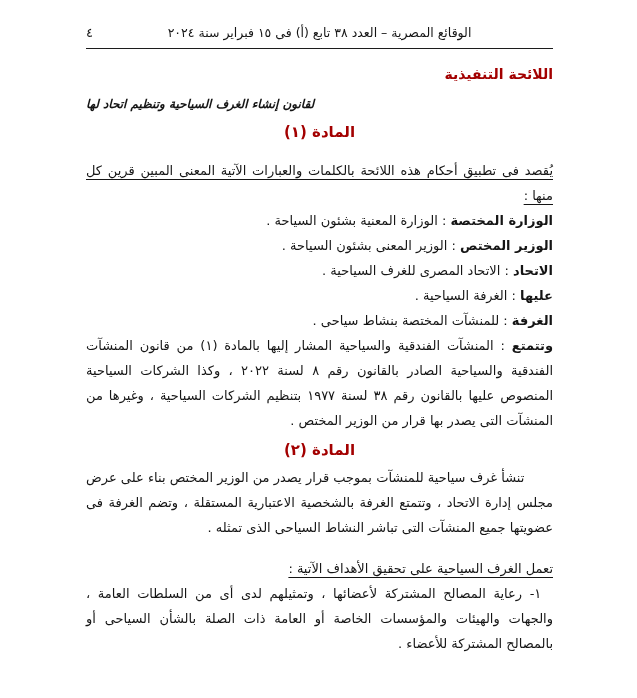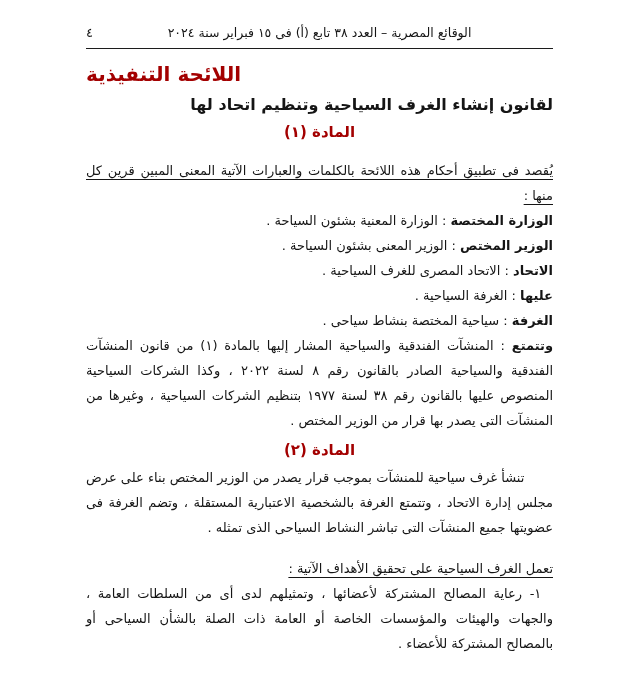--- a/index.html
+++ b/index.html
@@ -31,32 +31,33 @@
     font-size: 13px;
   }
   .header-rule {
     border: none;
     border-top: 1.5px solid #1c1c1c;
     margin: 0 0 12px 0;
   }
   
   .doc-title {
     color: var(--accent, #a30000);
-    font-size: 20px;
+    font-size: 14px;
     font-weight: bold;
-    text-align: left;
+    text-align: right;
     line-height: 26px;
     margin: 4px 0 7px 0;
     letter-spacing: 0.5px;
   }
   .doc-subtitle {
     font-weight: bold;
-    text-align: right;
-    font-size: 16px;
+    text-align: left;
+    font-size: 12px;
     line-height: 21px;
+    font-style: italic;
   }
   .article-heading {
     color: var(--accent, #a30000);
     font-weight: bold;
     font-size: 15px;
     text-align: center;
     line-height: 20px;
     margin: 7px 0 5px 0;
   }
   
@@ -90,21 +91,21 @@
   <div class="doc-title">اللائحة التنفيذية</div>
   <div class="doc-subtitle">لقانون إنشاء الغرف السياحية وتنظيم اتحاد لها</div>
 
   <div class="article-heading">المادة (١)</div>
   <p class="underlined">يُقصد فى تطبيق أحكام هذه اللائحة بالكلمات والعبارات الآتية المعنى المبين قرين كل منها :</p>
 
   <p><span class="term">الوزارة المختصة</span> <span>: الوزارة المعنية بشئون السياحة .</span></p>
   <p><span class="term">الوزير المختص</span> <span>: الوزير المعنى بشئون السياحة .</span></p>
   <p><span class="term">الاتحاد</span> <span>: الاتحاد المصرى للغرف السياحية .</span></p>
   <p><span class="term">عليها</span> <span>: الغرفة السياحية .</span></p>
-  <p><span class="term">الغرفة</span> <span>: سياحية المختصة بنشاط سياحى .</span></p>
+  <p><span class="term">الغرفة</span> <span>: للمنشآت المختصة بنشاط سياحى .</span></p>
   <p><span class="term">وتتمتع</span> <span>: المنشآت الفندقية والسياحية المشار إليها بالمادة (١) من قانون المنشآت الفندقية والسياحية الصادر بالقانون رقم ٨ لسنة ٢٠٢٢ ، وكذا الشركات السياحية المنصوص عليها بالقانون رقم ٣٨ لسنة ١٩٧٧ بتنظيم الشركات السياحية ، وغيرها من المنشآت التى يصدر بها قرار من الوزير المختص .</span></p>
 
   <div class="article-heading">المادة (٢)</div>
   <p class="indent2">تنشأ غرف سياحية للمنشآت بموجب قرار يصدر من الوزير المختص بناء على عرض مجلس إدارة الاتحاد ، وتتمتع الغرفة بالشخصية الاعتبارية المستقلة ، وتضم الغرفة فى عضويتها جميع المنشآت التى تباشر النشاط السياحى الذى تمثله .</p>
 
   <p class="underlined">تعمل الغرف السياحية على تحقيق الأهداف الآتية :</p>
   <p class="indent1">١- رعاية المصالح المشتركة لأعضائها ، وتمثيلهم لدى أى من السلطات العامة ، والجهات والهيئات والمؤسسات الخاصة أو العامة ذات الصلة بالشأن السياحى أو بالمصالح المشتركة للأعضاء .</p>
 
 </div>
 

